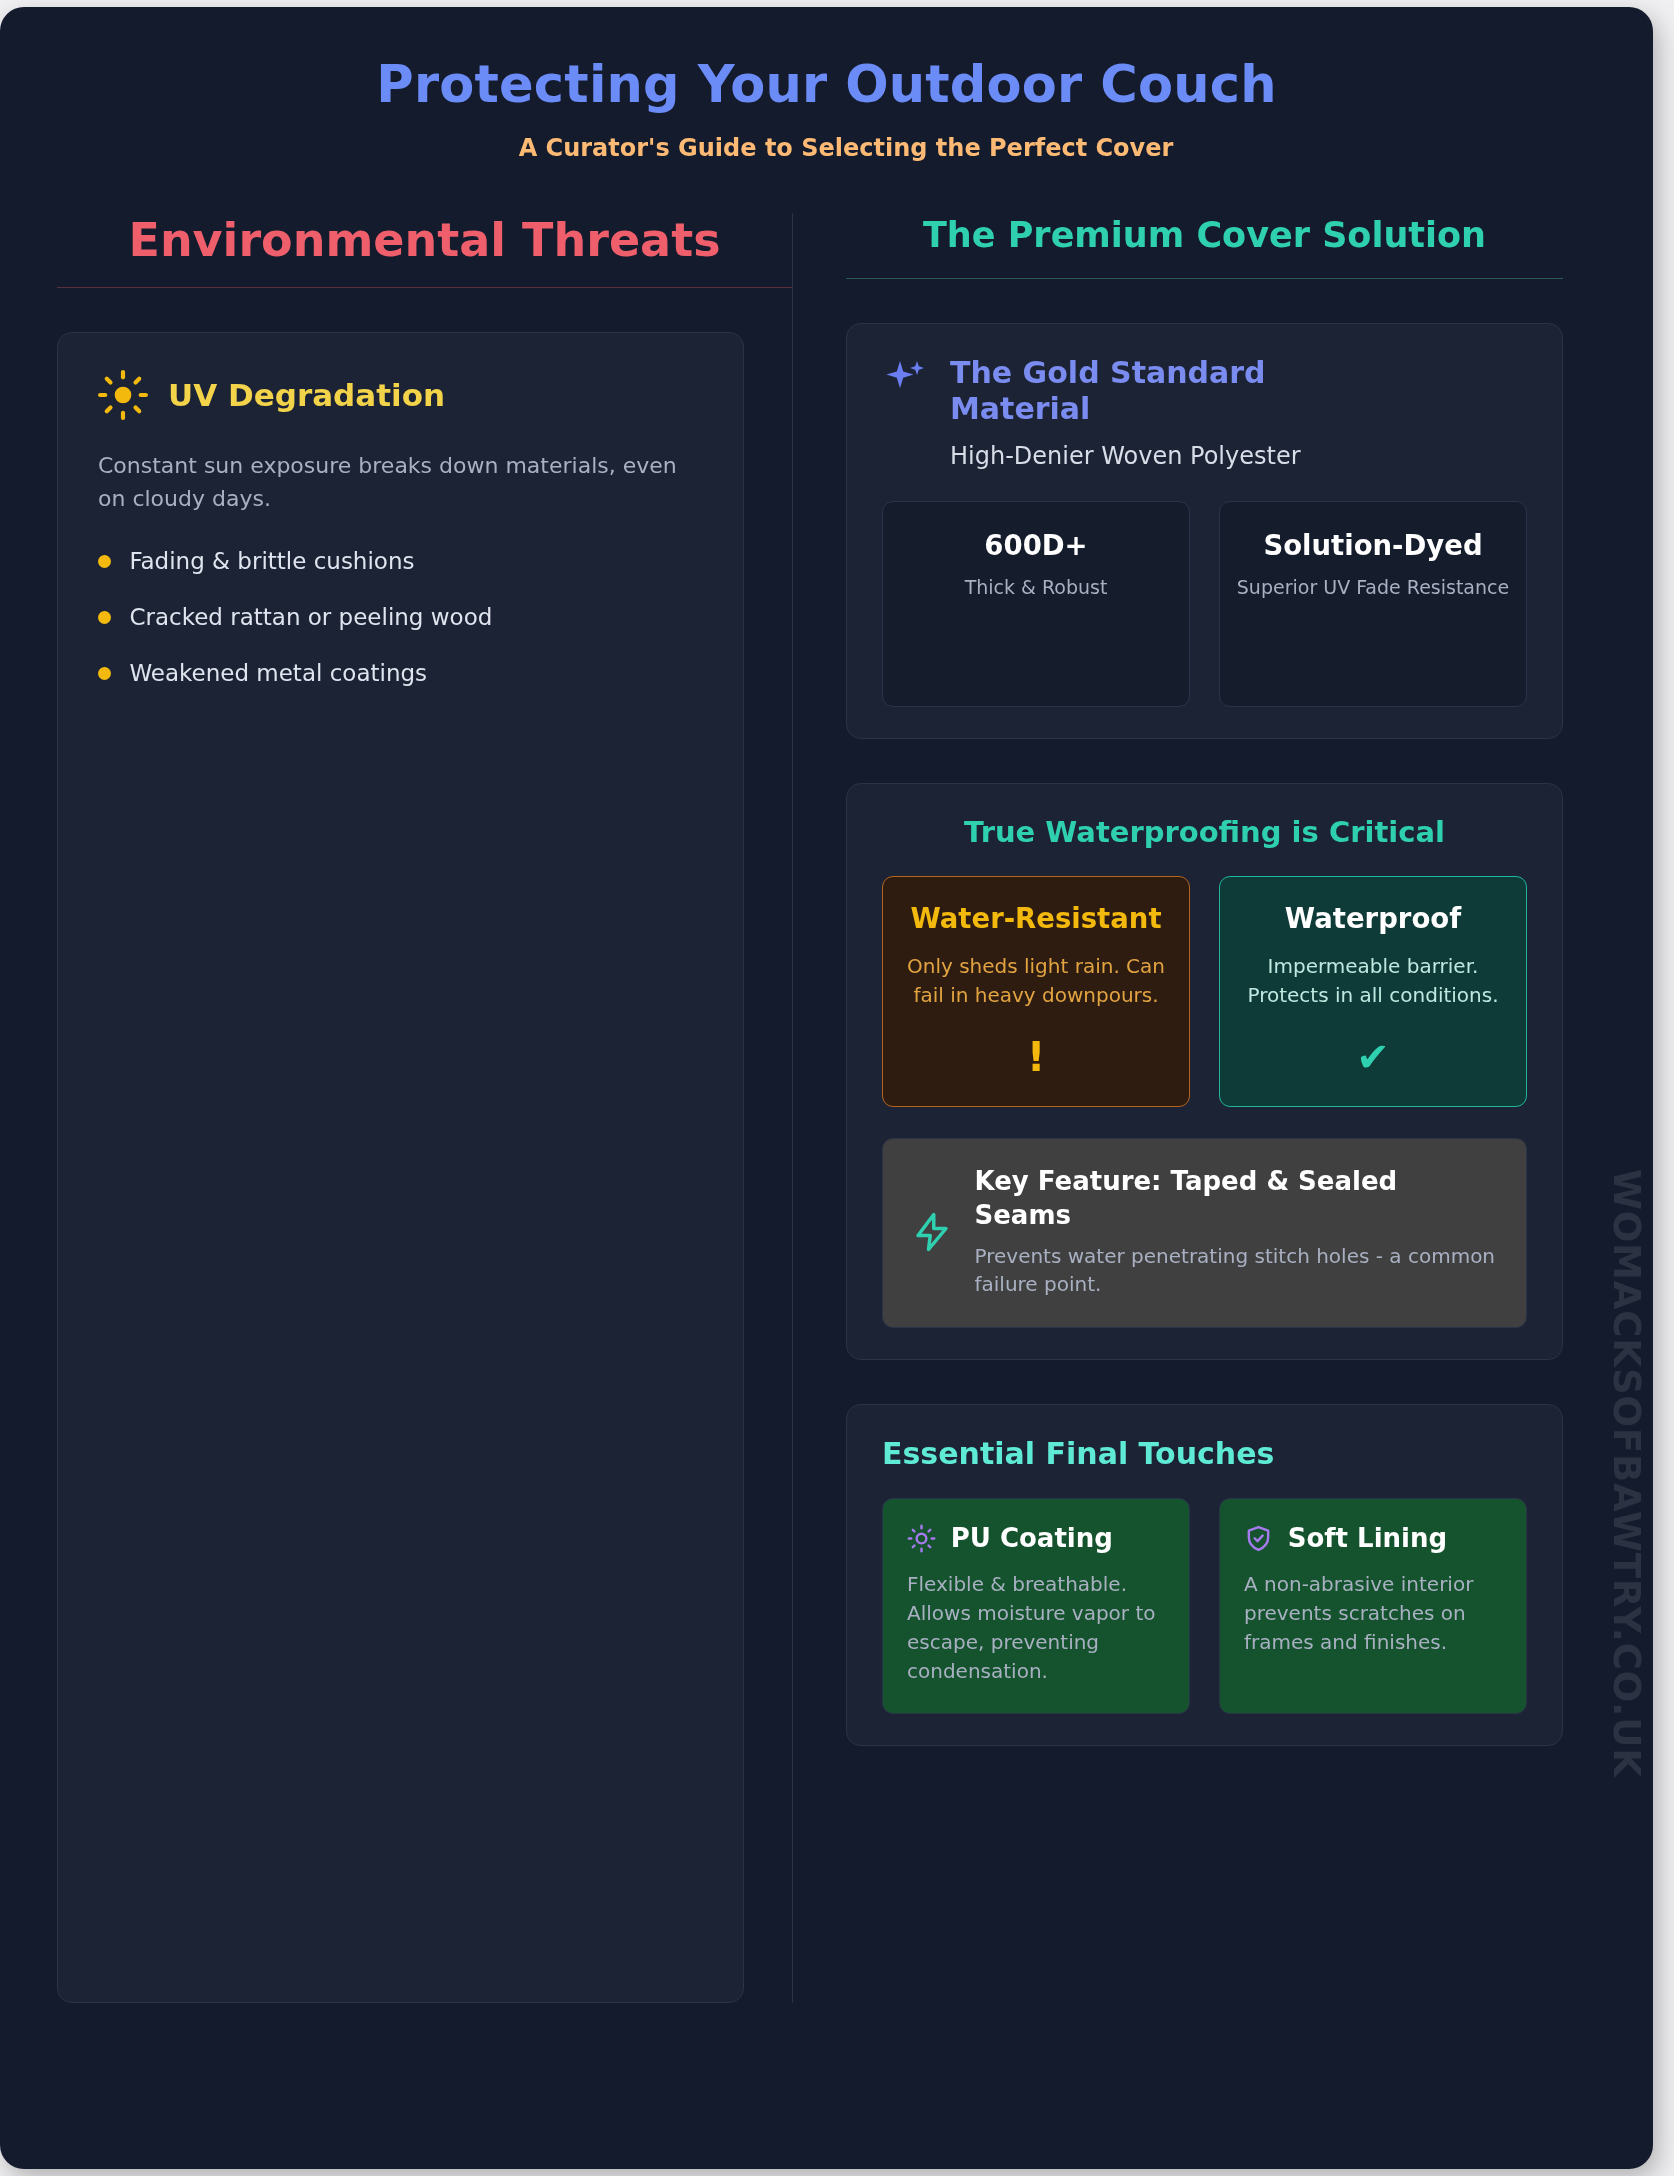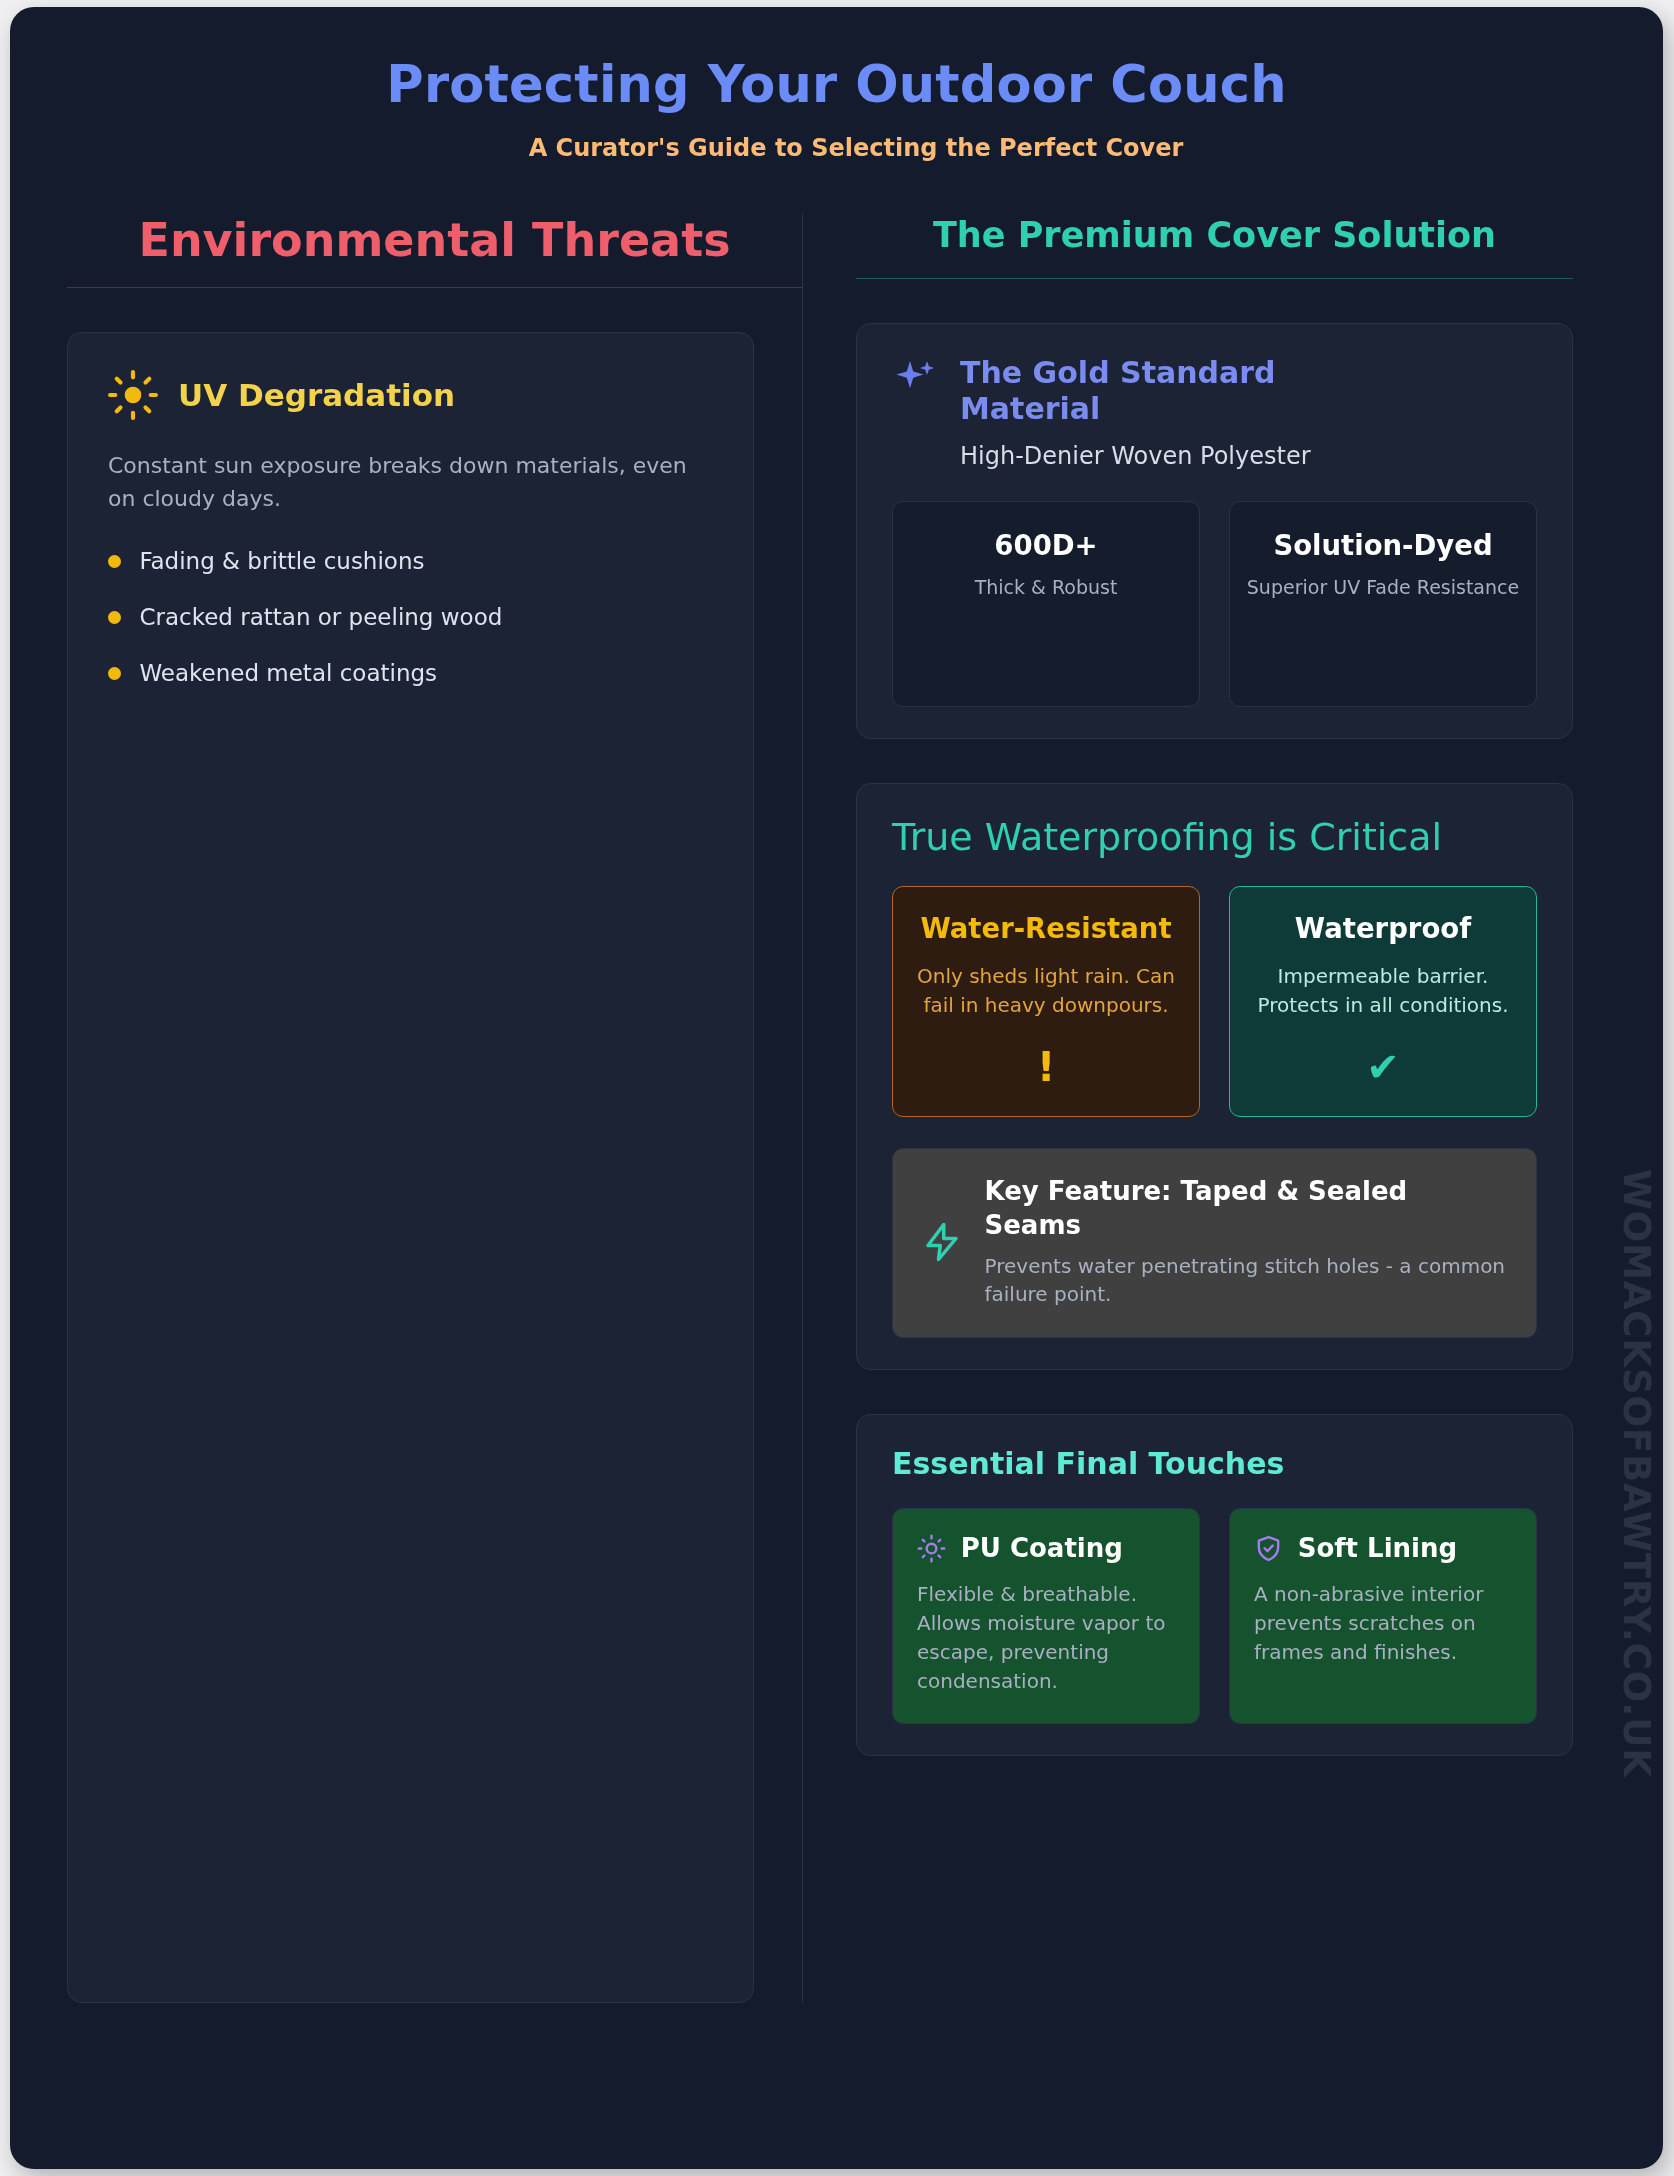--- a/index.html
+++ b/index.html
@@ -9,21 +9,21 @@
   }
   .page {
     position: relative;
     width: 1674px;
     height: 2176px;
     background: #f0f0f2;
     overflow: hidden;
   }
   .sheet {
     position: absolute;
-    left: 10px;
+    left: 0;
     top: 7.3px;
     width: 1653px;
     height: 2162px;
     background: #141b2d;
     border-radius: 24px;
     box-shadow: 5.5px 9.2px 24px rgba(0,0,0,0.25);
     overflow: hidden;
   }
   .watermark {
     position: absolute;
@@ -123,21 +123,21 @@
     background: #151c2c;
     border: 0.9px solid #2b3348;
     border-radius: 11px;
     padding: 26px 16.5px 31px;
     text-align: center;
     min-height: 206px;
   }
   .mini-title { font-size: 27.5px; font-weight: 700; color: #ffffff; line-height: 1.25; }
   .mini-sub { font-size: 19px; color: #a8b0c2; margin-top: 13px; line-height: 1.35;}
 
-  .wp-title { font-size: 38px; font-weight: 400; color: #2fd0b0; margin-bottom: 27.5px;}
+  .wp-title { font-size: 29px; font-weight: 700; color: #2fd0b0; text-align: center; margin-bottom: 27.5px;}
   .wp-row { display: flex; gap: 29px; }
   .wp-box {
     flex: 1;
     border-radius: 11px;
     padding: 24px 20px 26px;
     text-align: center;
   }
   .wp-warn { background: #2e1c10; border: 1.8px solid #b5651d; }
   .wp-good { background: #0e3a37; border: 1.8px solid #20b79d; }
   .wp-h-warn { font-size: 27.5px; font-weight: 700; color: #f3b90d; line-height: 1.25;}

